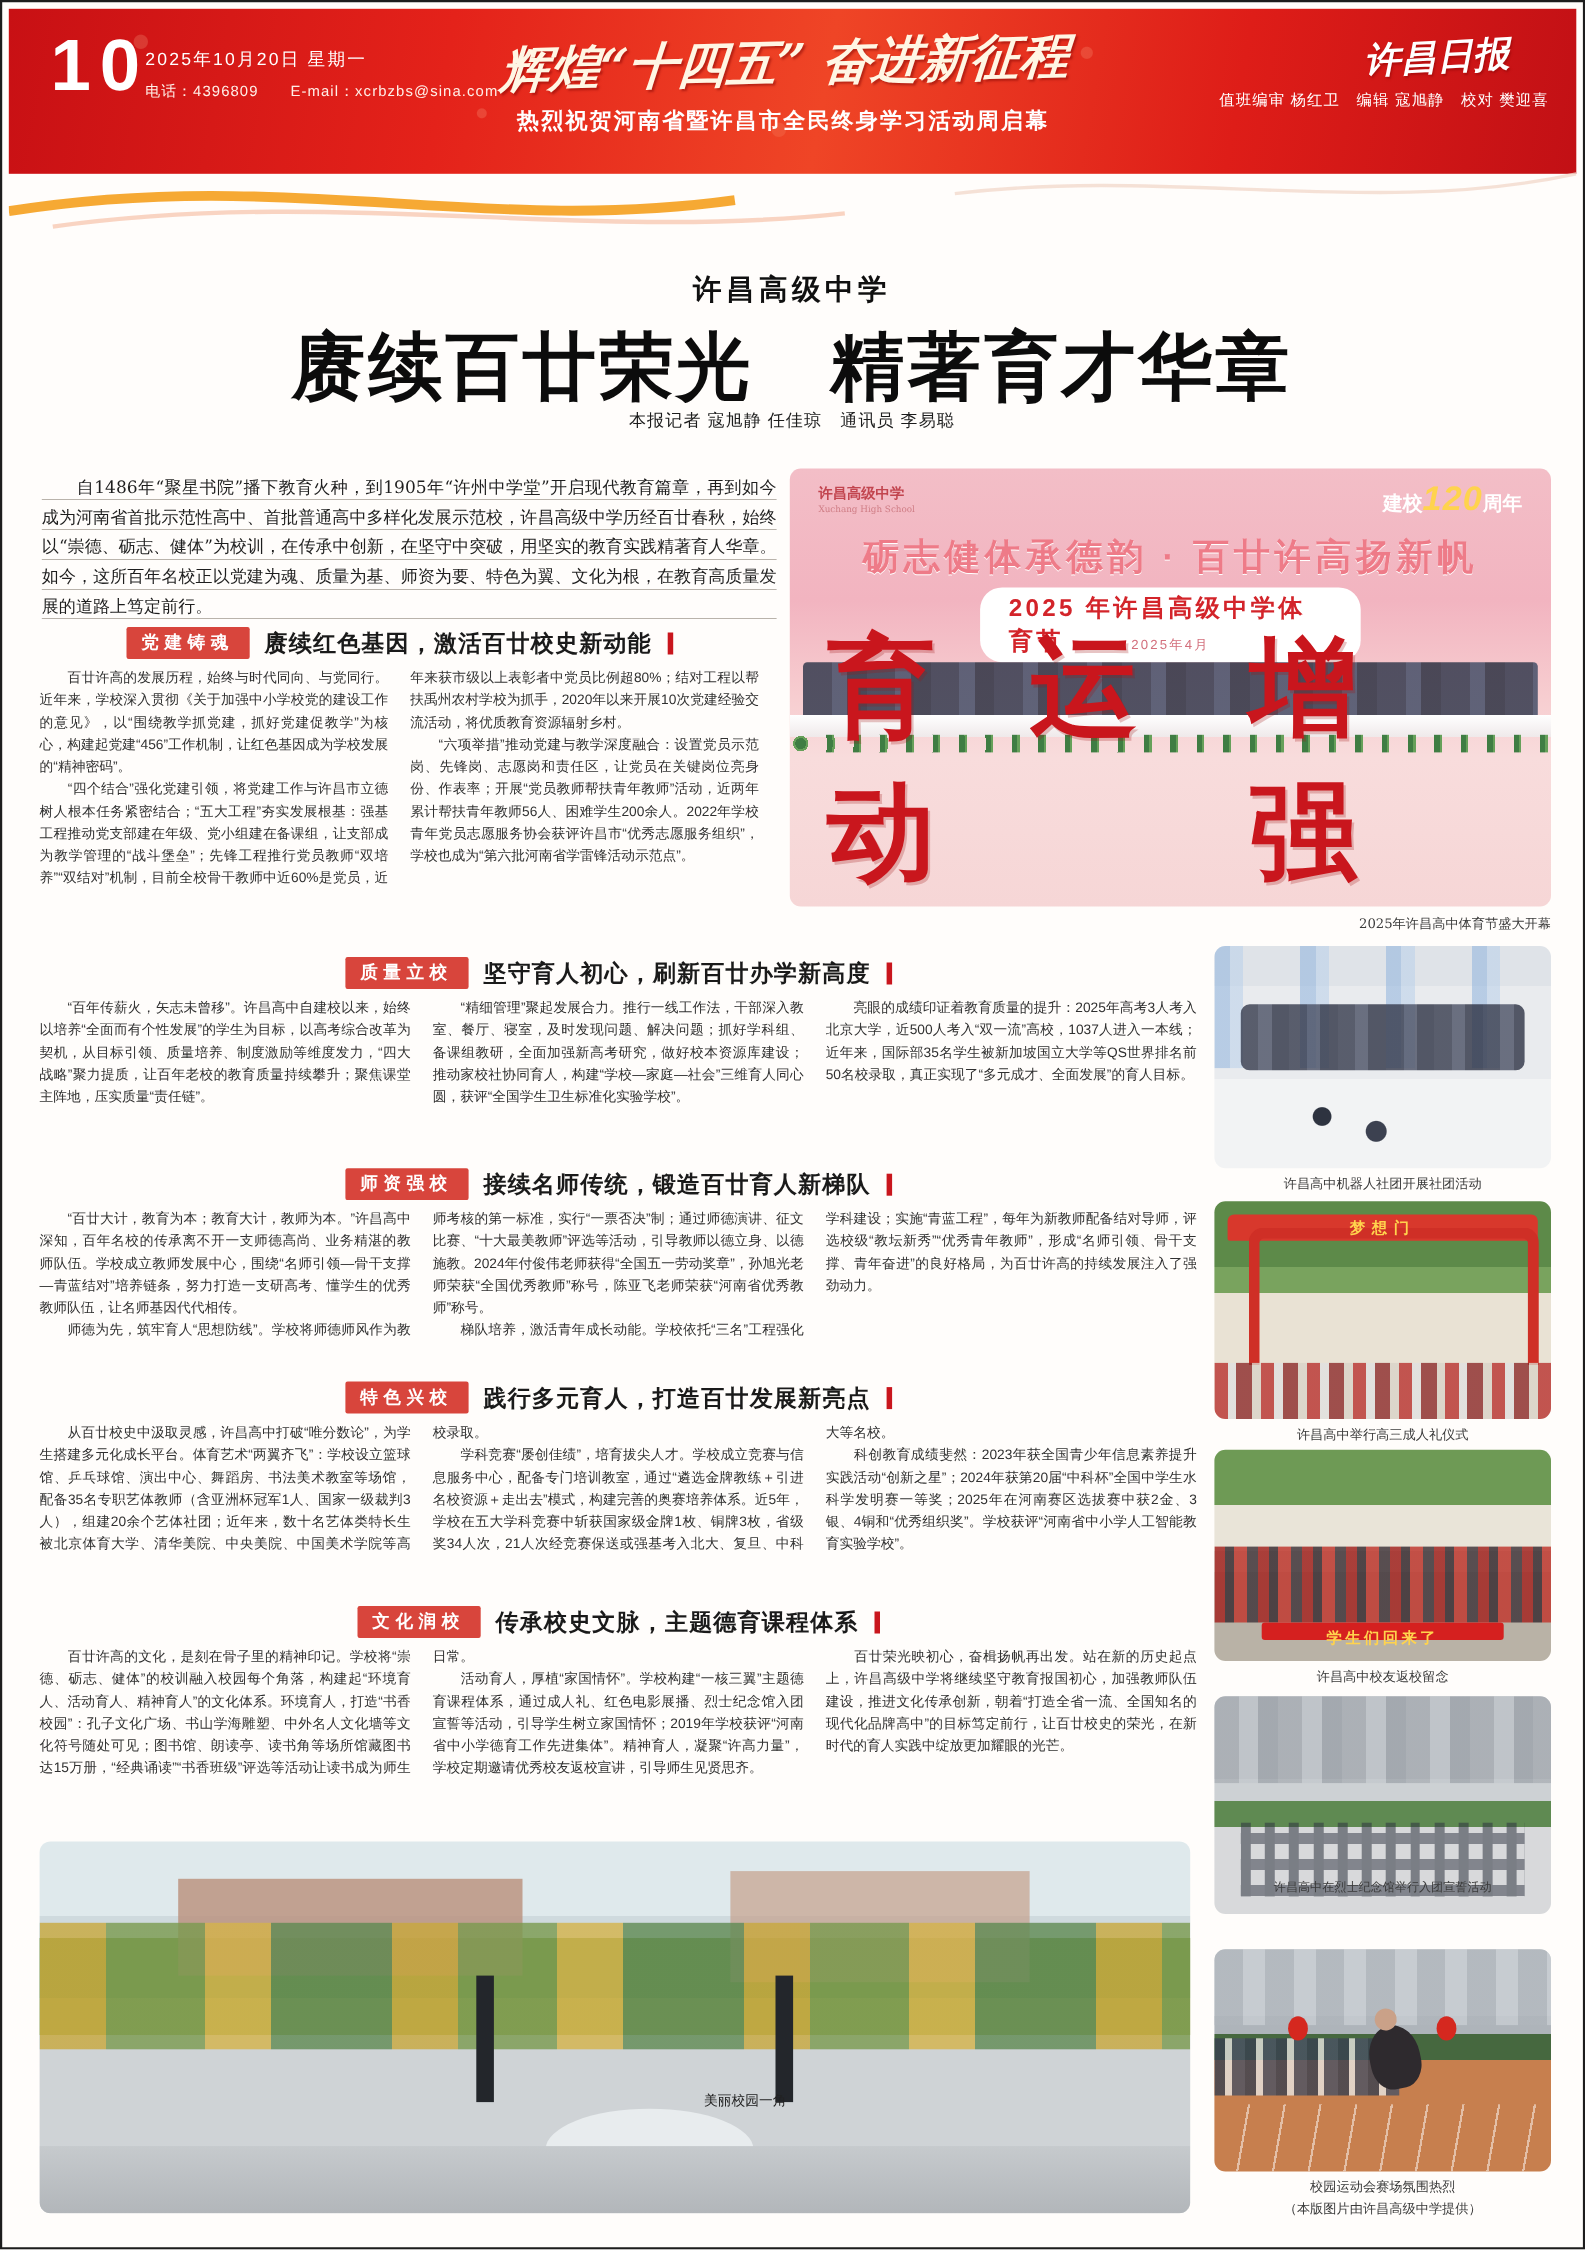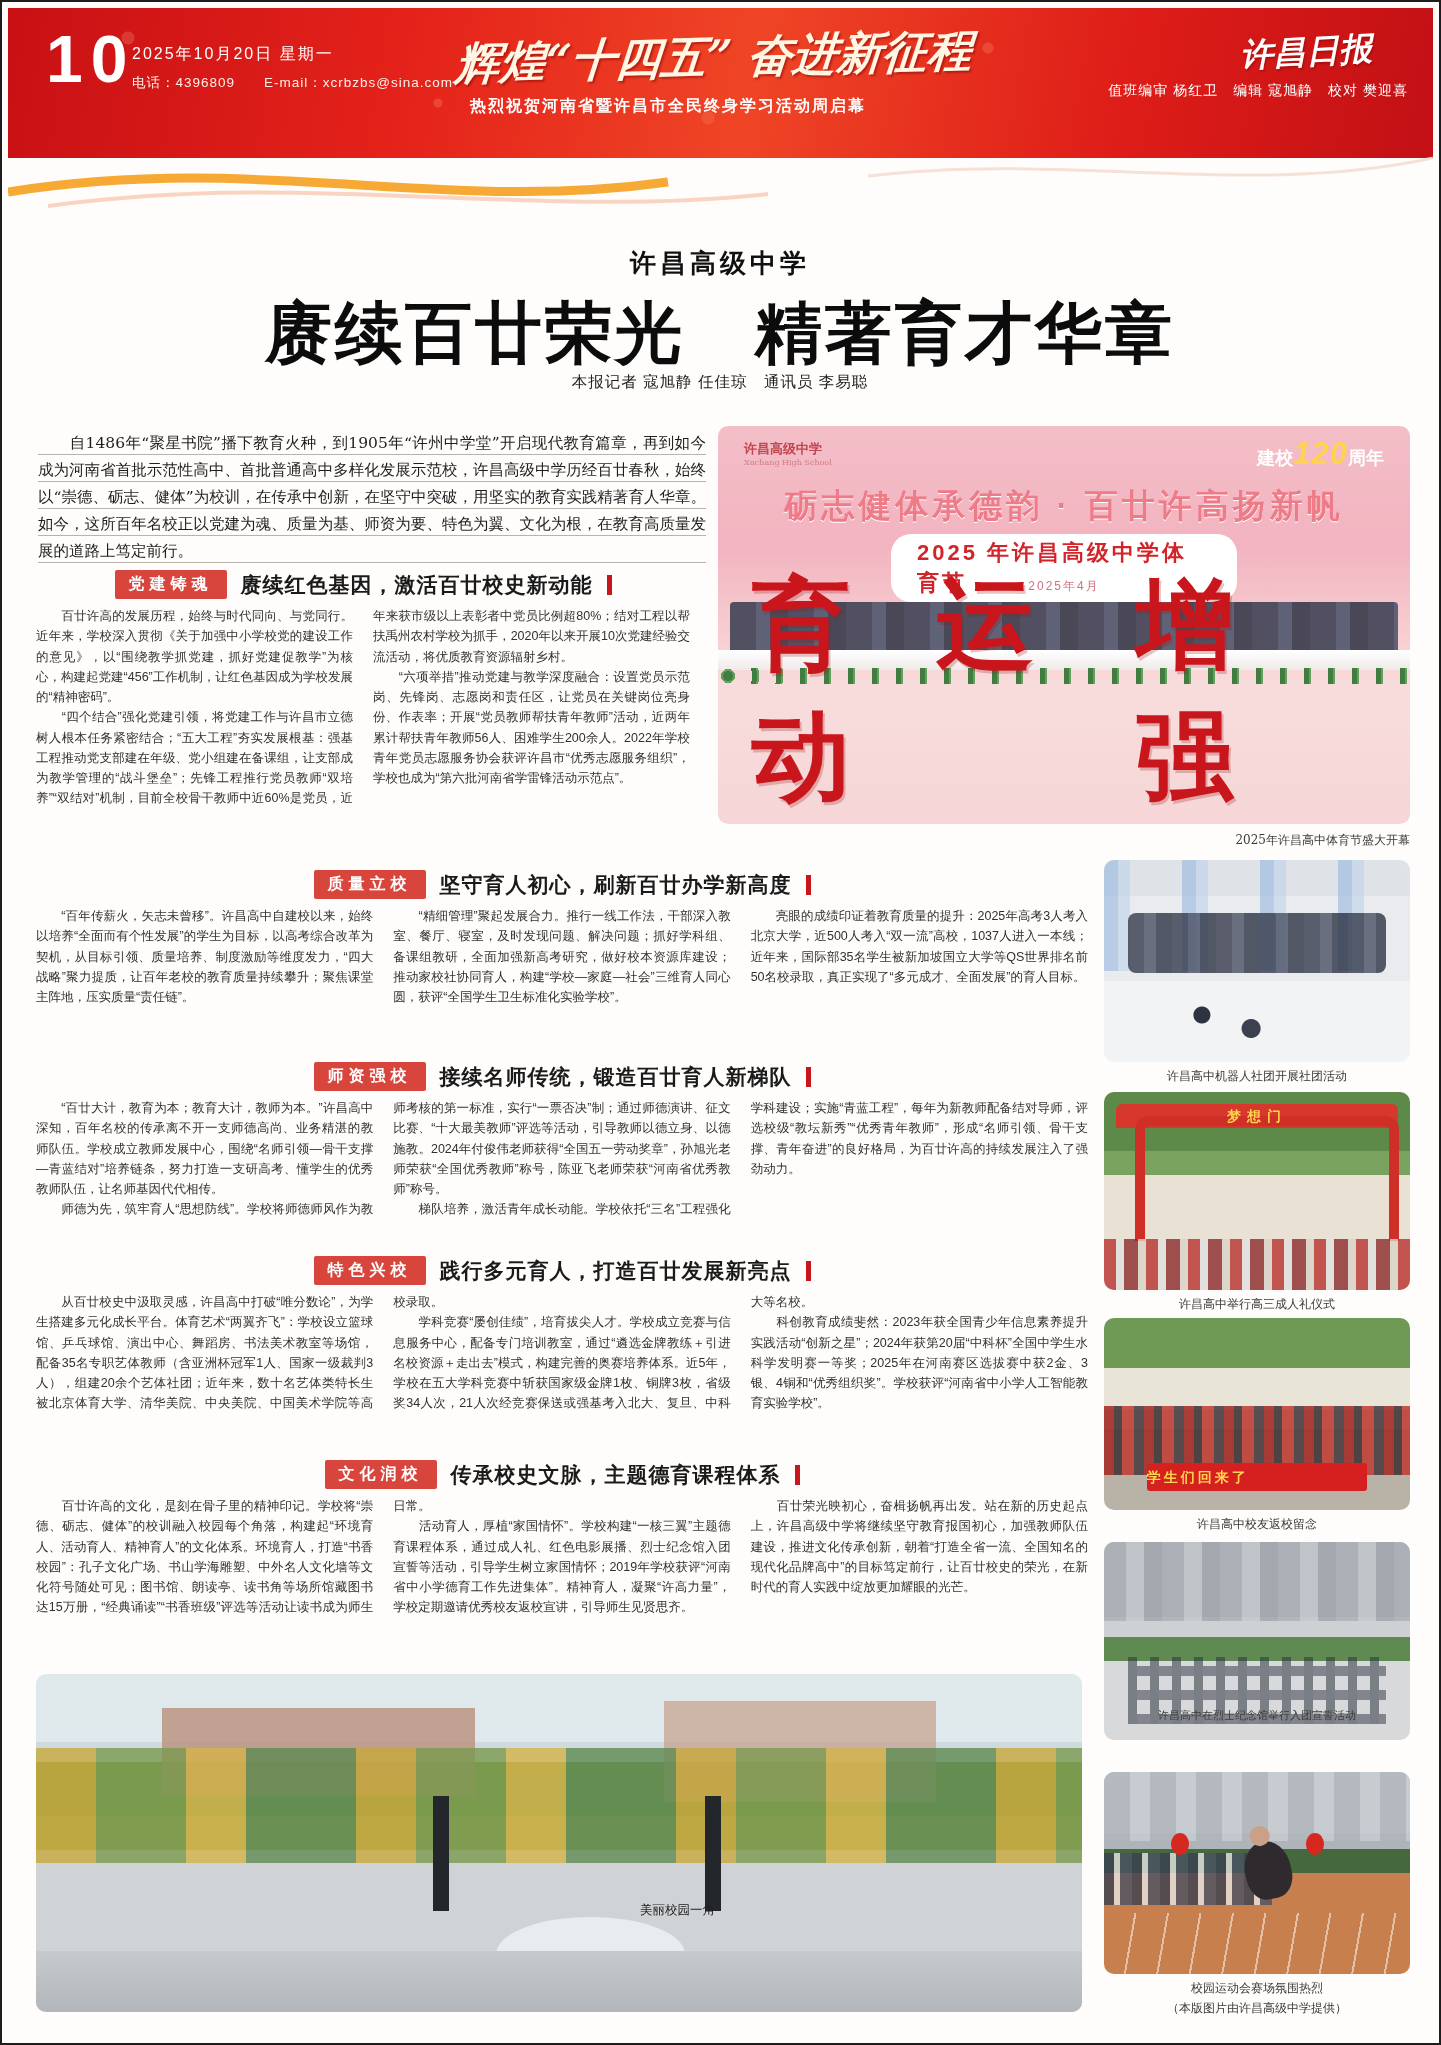--- a/index.html
+++ b/index.html
@@ -16,21 +16,21 @@
          radial-gradient(circle 7px at 430px 95px,rgba(255,220,180,.7) 0 4px,transparent 5px),
          radial-gradient(circle 8px at 980px 40px,rgba(255,210,170,.7) 0 5px,transparent 6px),
          radial-gradient(circle 6px at 1290px 85px,rgba(255,220,180,.8) 0 4px,transparent 5px),
          radial-gradient(circle 10px at 700px 110px,rgba(255,210,170,.5) 0 6px,transparent 7px);}
   .pageno{left:46px;top:26px;font-size:66px;font-weight:bold;color:#fff;letter-spacing:8px;line-height:1;}
   .m-date{left:132px;top:44px;font-size:16px;color:#fff;letter-spacing:2px;}
   .m-contact{left:132px;top:74px;font-size:13.5px;color:#ffefe8;letter-spacing:1px;}
   .callig{left:455px;top:26px;width:620px;font-size:45px;font-weight:bold;font-style:italic;
           color:#fff6e4;font-family:"DejaVu Serif",serif;transform:rotate(-1.5deg) skewX(-6deg);
           text-shadow:2px 2px 2px rgba(120,0,0,.45);white-space:nowrap;}
-  .band-sub{left:470px;top:96px;font-size:16px;font-weight:bold;color:#fff;letter-spacing:2px;}
+  .band-sub{left:470px;top:96px;font-size:20px;font-weight:bold;color:#fff;letter-spacing:2px;}
   .paper-name{left:1240px;top:30px;font-size:33px;font-weight:bold;font-style:italic;color:#fff;
           font-family:"DejaVu Serif",serif;transform:rotate(-3deg);text-shadow:1px 2px 2px rgba(120,0,0,.4);}
   .credits{left:1030px;top:82px;width:378px;text-align:right;font-size:14px;color:#fff;letter-spacing:1px;}
   .wave{left:8px;top:118px;width:1425px;height:105px;}
   
   .kicker{left:220px;top:246px;width:1000px;text-align:center;font-size:26px;font-weight:bold;color:#101010;letter-spacing:4px;}
   .headline{left:140px;top:288px;width:1160px;text-align:center;font-size:67px;font-weight:900;
             color:#0c0c0c;letter-spacing:3px;font-family:"Liberation Sans",sans-serif;}
   .byline{left:220px;top:372px;width:1000px;text-align:center;font-size:15.5px;color:#1c1c1c;letter-spacing:1px;}
   
@@ -86,22 +86,22 @@
   .gate{background:linear-gradient(180deg,#5d8a49 0 30%,#79a35e 30% 42%,#e9e2d4 42% 100%);}
   .gate .arch{position:absolute;left:10%;top:12%;width:80%;height:58%;border:10px solid #cf2f26;border-bottom:none;
       border-radius:14px 14px 0 0;background:transparent;}
   .gate .roof{position:absolute;left:4%;top:6%;width:92%;height:12%;background:#d8382c;border-radius:6px 6px 2px 2px;}
   .gate .gtxt{position:absolute;left:0;top:8%;width:100%;text-align:center;color:#ffd34d;font-size:14px;font-weight:bold;letter-spacing:6px;}
   .gate .crowdr{position:absolute;left:0;bottom:0;width:100%;height:26%;
       background:repeating-linear-gradient(90deg,#b8312e 0 12px,#e0e0e0 12px 20px,#8c2a2a 20px 34px,#d9d3c8 34px 42px);opacity:.8;}
   .alumni{background:linear-gradient(180deg,#6e9a55 0 26%,#e9e4d8 26% 48%,#cfc9bd 48% 58%,#b9b2a6 58% 100%);}
   .alumni .crowd2{position:absolute;left:0;top:46%;width:100%;height:36%;
       background:repeating-linear-gradient(90deg,#a32622 0 10px,#3a2e33 10px 18px,#c03a31 18px 30px,#43383d 30px 40px);opacity:.85;}
-  .alumni .banner{position:absolute;left:14%;bottom:10%;width:72%;height:28px;background:#d5201f;border-radius:3px;
-      color:#ffd34d;font-size:14px;font-weight:bold;line-height:28px;letter-spacing:3px;}
+  .alumni .banner{position:absolute;left:14%;bottom:10%;width:72%;height:16px;background:#d5201f;border-radius:3px;
+      color:#ffd34d;font-size:14px;font-weight:bold;text-align:center;line-height:28px;letter-spacing:3px;}
   .march{background:linear-gradient(180deg,#b9bdc2 0 38%,#cdd1d4 38% 48%,#5f8a52 48% 60%,#d8d9db 60% 100%);}
   .march .bld{position:absolute;left:0;top:0;width:100%;height:40%;
       background:repeating-linear-gradient(90deg,#a6abb1 0 22px,#c2c7cc 22px 40px,#9aa0a7 40px 58px);opacity:.7;}
   .march .stu{position:absolute;left:8%;top:58%;width:84%;height:34%;
       background:repeating-linear-gradient(90deg,#2f3440 0 9px,transparent 9px 22px),
                  repeating-linear-gradient(0deg,#3c414e 0 10px,transparent 10px 24px);opacity:.55;}
   .jump{background:linear-gradient(180deg,#c3c8cd 0 30%,#aeb4ba 30% 38%,#46683f 38% 50%,#c77f4e 50% 100%);}
   .jump .bld2{position:absolute;left:0;top:0;width:100%;height:34%;
       background:repeating-linear-gradient(90deg,#b0b6bc 0 26px,#c8cdd2 26px 46px);opacity:.8;}
   .jump .crowd3{position:absolute;left:0;top:40%;width:55%;height:26%;

